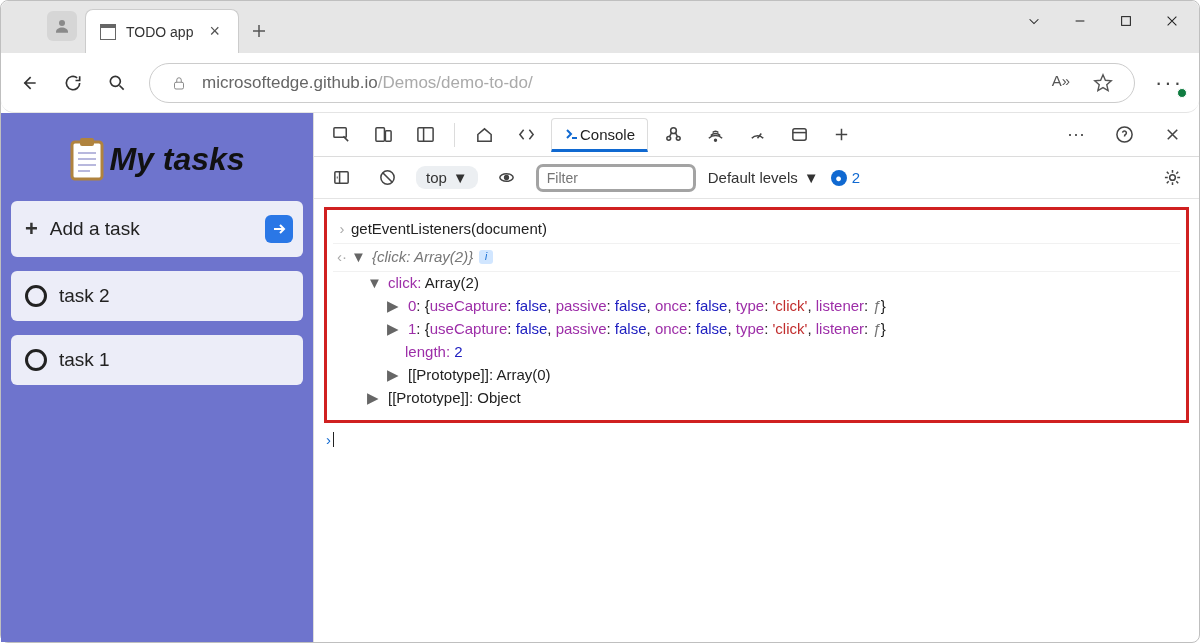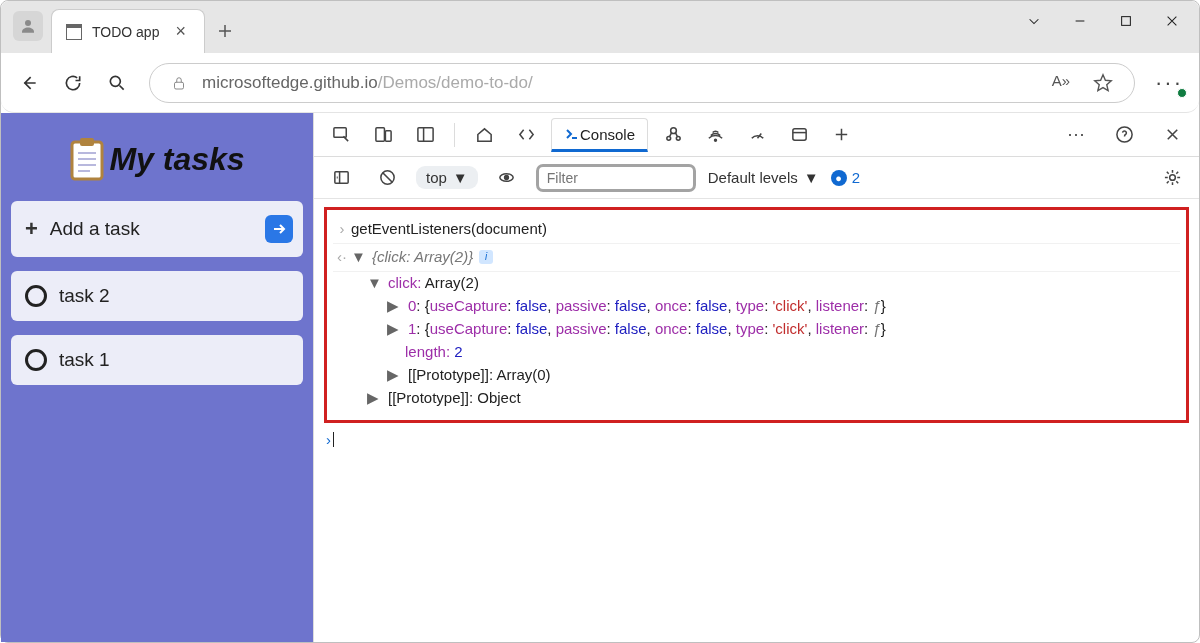--- a/index.html
+++ b/index.html
@@ -1,20 +1,20 @@
 <!DOCTYPE html>
 <html><head>
 <meta charset="utf-8">
 <style>
   * { box-sizing: border-box; margin: 0; padding: 0; font-family: "Segoe UI", Arial, sans-serif; }
   html, body { width: 1200px; height: 643px; overflow: hidden; background: #fff; }
 
   
   .window { width: 1200px; height: 643px; border: 1px solid #bfbfbf; border-radius: 8px; background: #fff; display: flex; flex-direction: column; }
-  .titlebar { height: 52px; background: #e6e6e6; border-radius: 8px 8px 0 0; display: flex; align-items: stretch; position: relative; }
+  .titlebar { height: 52px; background: #e6e6e6; border-radius: 8px 8px 0 0; display: flex; align-items: stretch; position: relative; padding-left: 34px; }
   .avatar-chip { width: 30px; height: 30px; border-radius: 6px; background: #d6d6d6; margin: 10px 8px 0 12px; display: flex; align-items: center; justify-content: center; }
   .avatar-icon { width: 18px; height: 18px; fill: #8a8a8a; }
   .tab { background: #fff; margin-top: 8px; height: 44px; border-radius: 8px 8px 0 0; border: 1px solid #ccc; border-bottom: none; display: flex; align-items: center; padding: 0 12px 0 14px; gap: 10px; max-width: 320px; }
   .tab-favicon { width: 16px; height: 16px; border: 1px solid #666; border-top: 4px solid #666; }
   .tab-title { font-size: 14px; color: #333; white-space: nowrap; overflow: hidden; text-overflow: ellipsis; flex: 1; }
   .tab-close { font-size: 18px; color: #555; padding: 0 6px; }
   .new-tab { width: 40px; display: flex; align-items: center; justify-content: center; margin-top: 8px; }
   .win-controls { position: absolute; right: 4px; top: 0; height: 52px; display: flex; align-items: flex-start; }
   .win-controls > div { width: 46px; height: 40px; display: flex; align-items: center; justify-content: center; font-size: 14px; }
   .win-controls svg { width: 14px; height: 14px; stroke: #222; stroke-width: 1.2; fill: none; }

